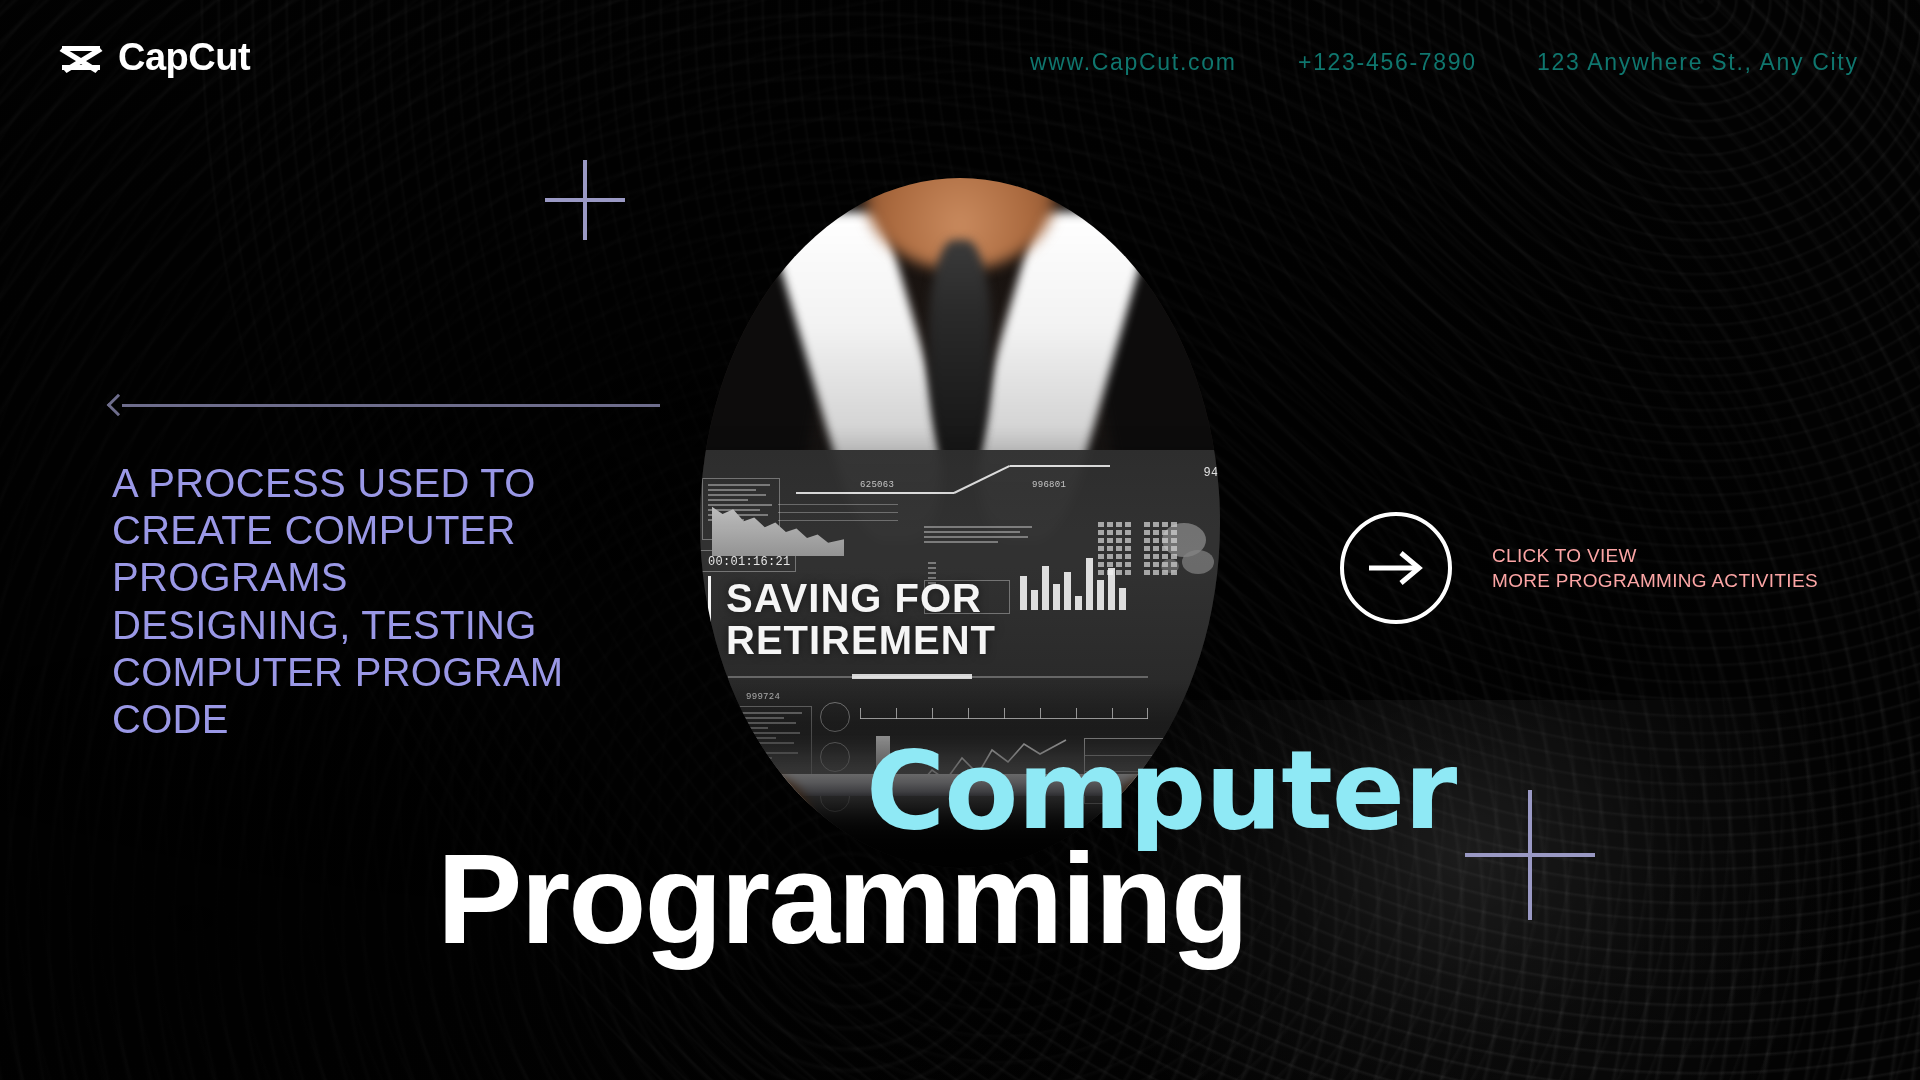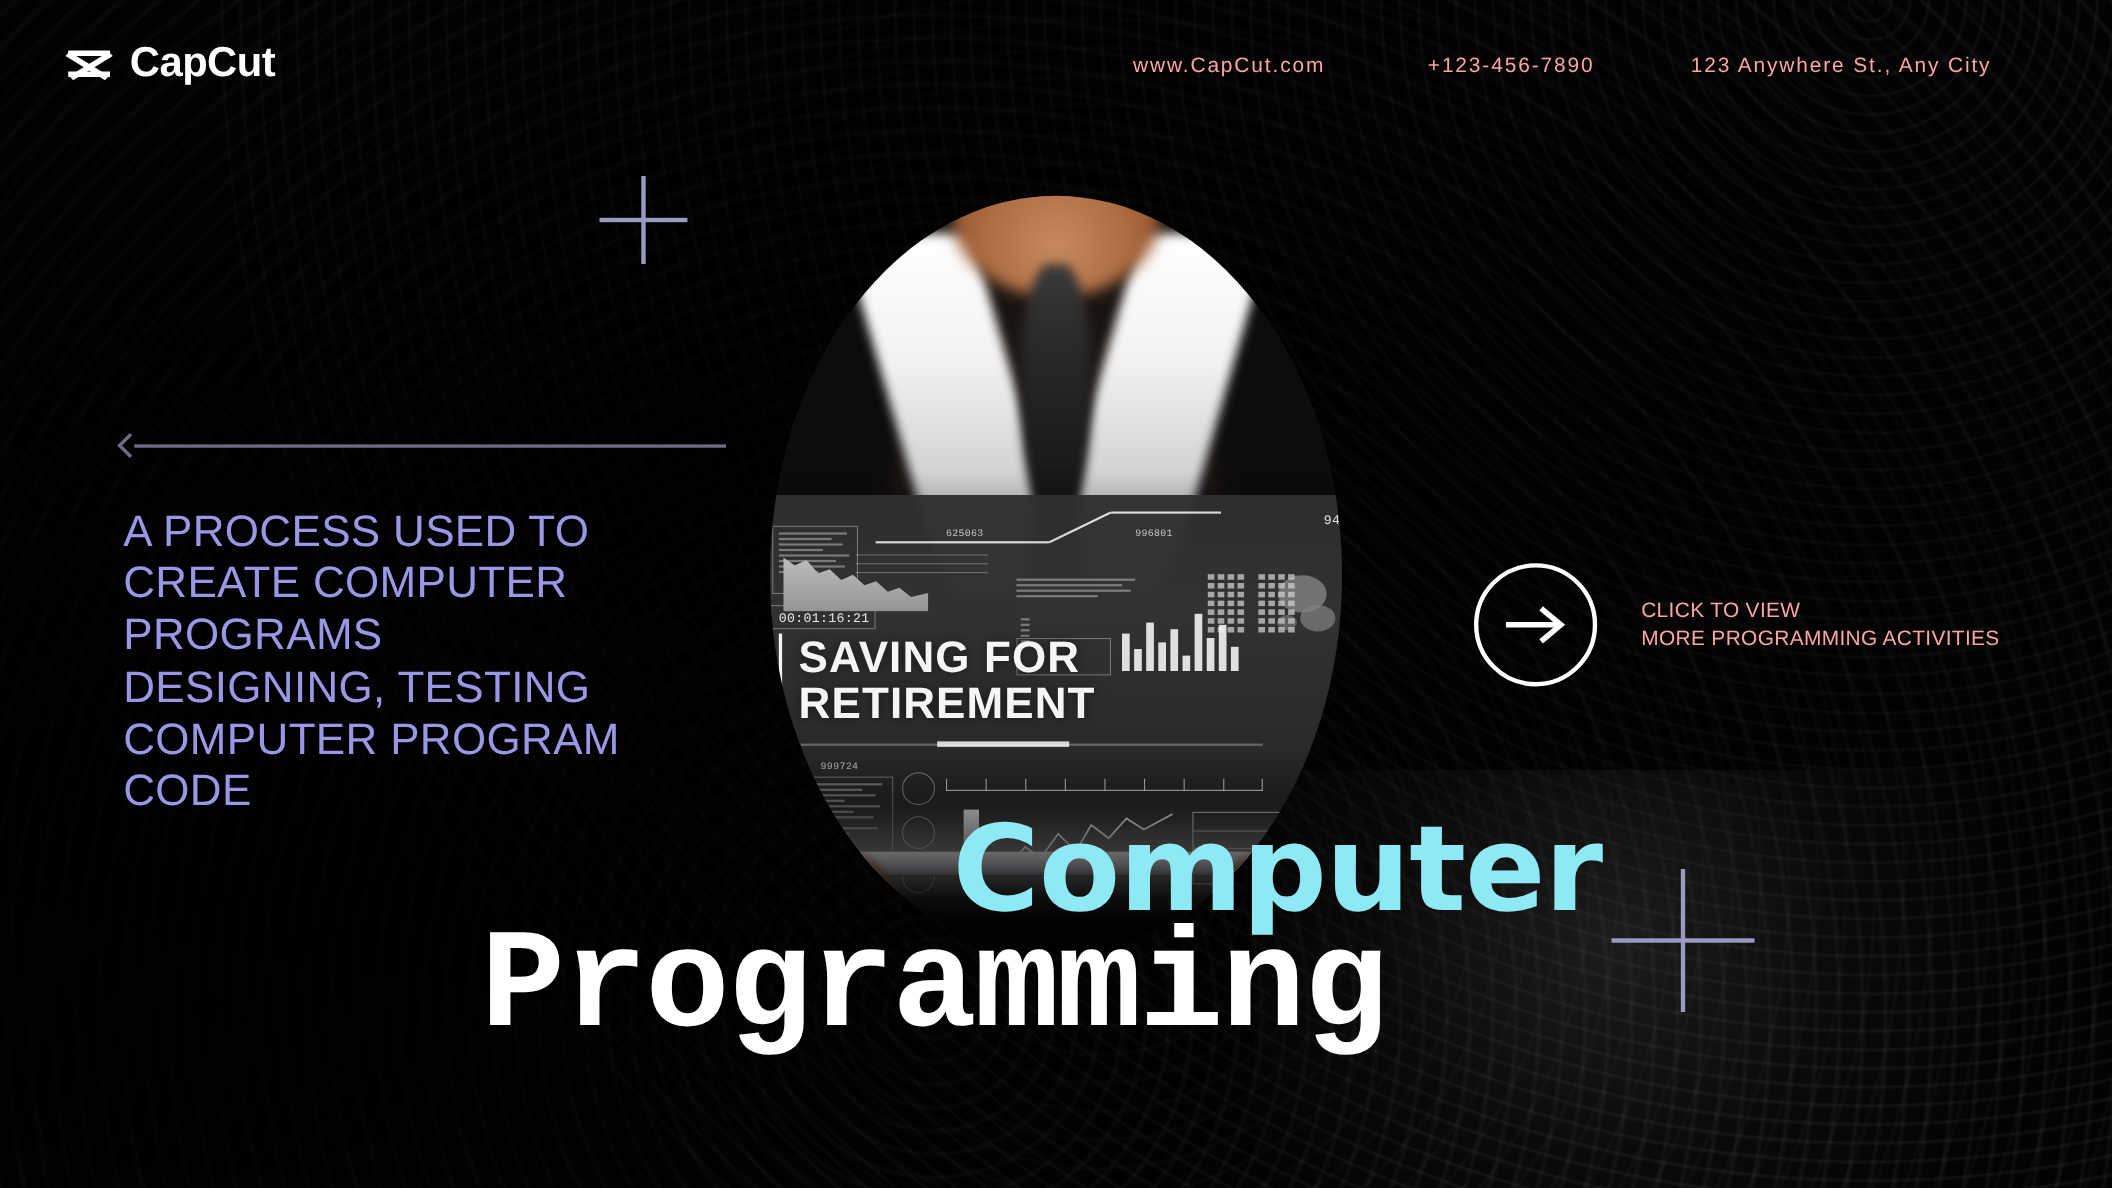--- a/index.html
+++ b/index.html
@@ -61,21 +61,21 @@
     pointer-events:none;
   }
 
   
   .logo { position:absolute; left:58px; top:36px; display:flex; align-items:center; gap:14px; }
   .logo svg { display:block; }
   .logo-word { color:#fff; font-size:38px; font-weight:bold; letter-spacing:-.5px; }
   .c-web  { position:absolute; left:1030px; top:49px; }
   .c-tel  { position:absolute; left:1298px; top:49px; }
   .c-addr { position:absolute; left:1537px; top:49px; }
-  .c-web,.c-tel,.c-addr { color:#fca5a5; font-size:19px; letter-spacing:1.7px; white-space:nowrap; }
+  .c-web,.c-tel,.c-addr { color:#0f766e; font-size:23px; letter-spacing:1.7px; white-space:nowrap; }
 
   
   .plus { position:absolute; }
   .plus span { position:absolute; background:#9a99c4; }
   .plus .h { left:0; top:50%; width:100%; height:4px; transform:translateY(-50%); }
   .plus .v { top:0; left:50%; width:4px; height:100%; transform:translateX(-50%); }
   .plus-a { left:545px; top:160px; width:80px; height:80px; }
   .plus-b { left:1465px; top:790px; width:130px; height:130px; }
 
   .arrowline { position:absolute; left:110px; top:393px; width:550px; height:26px; }
@@ -221,21 +221,21 @@
   
   .bigword-computer {
     position:absolute; left:866px; top:737px;
     color:#8fe9f5; font-size:108px; font-weight:bold; letter-spacing:-1px;
     font-family:"DejaVu Sans", sans-serif; line-height:1;
     white-space:nowrap;
   }
   .bigword-programming {
     position:absolute; left:437px; top:835px;
     color:#ffffff; font-size:128px; font-weight:bold; letter-spacing:-2px;
-    font-family:Liberation Mono, monospace; line-height:1;
+    font-family:Liberation Sans, sans-serif; line-height:1;
     white-space:nowrap;
   }
 </style>
 </head>
 <body>
 
 <div class="stage">
 
   <div class="bg-rings"></div>
   <div class="bg-rings2"></div>

